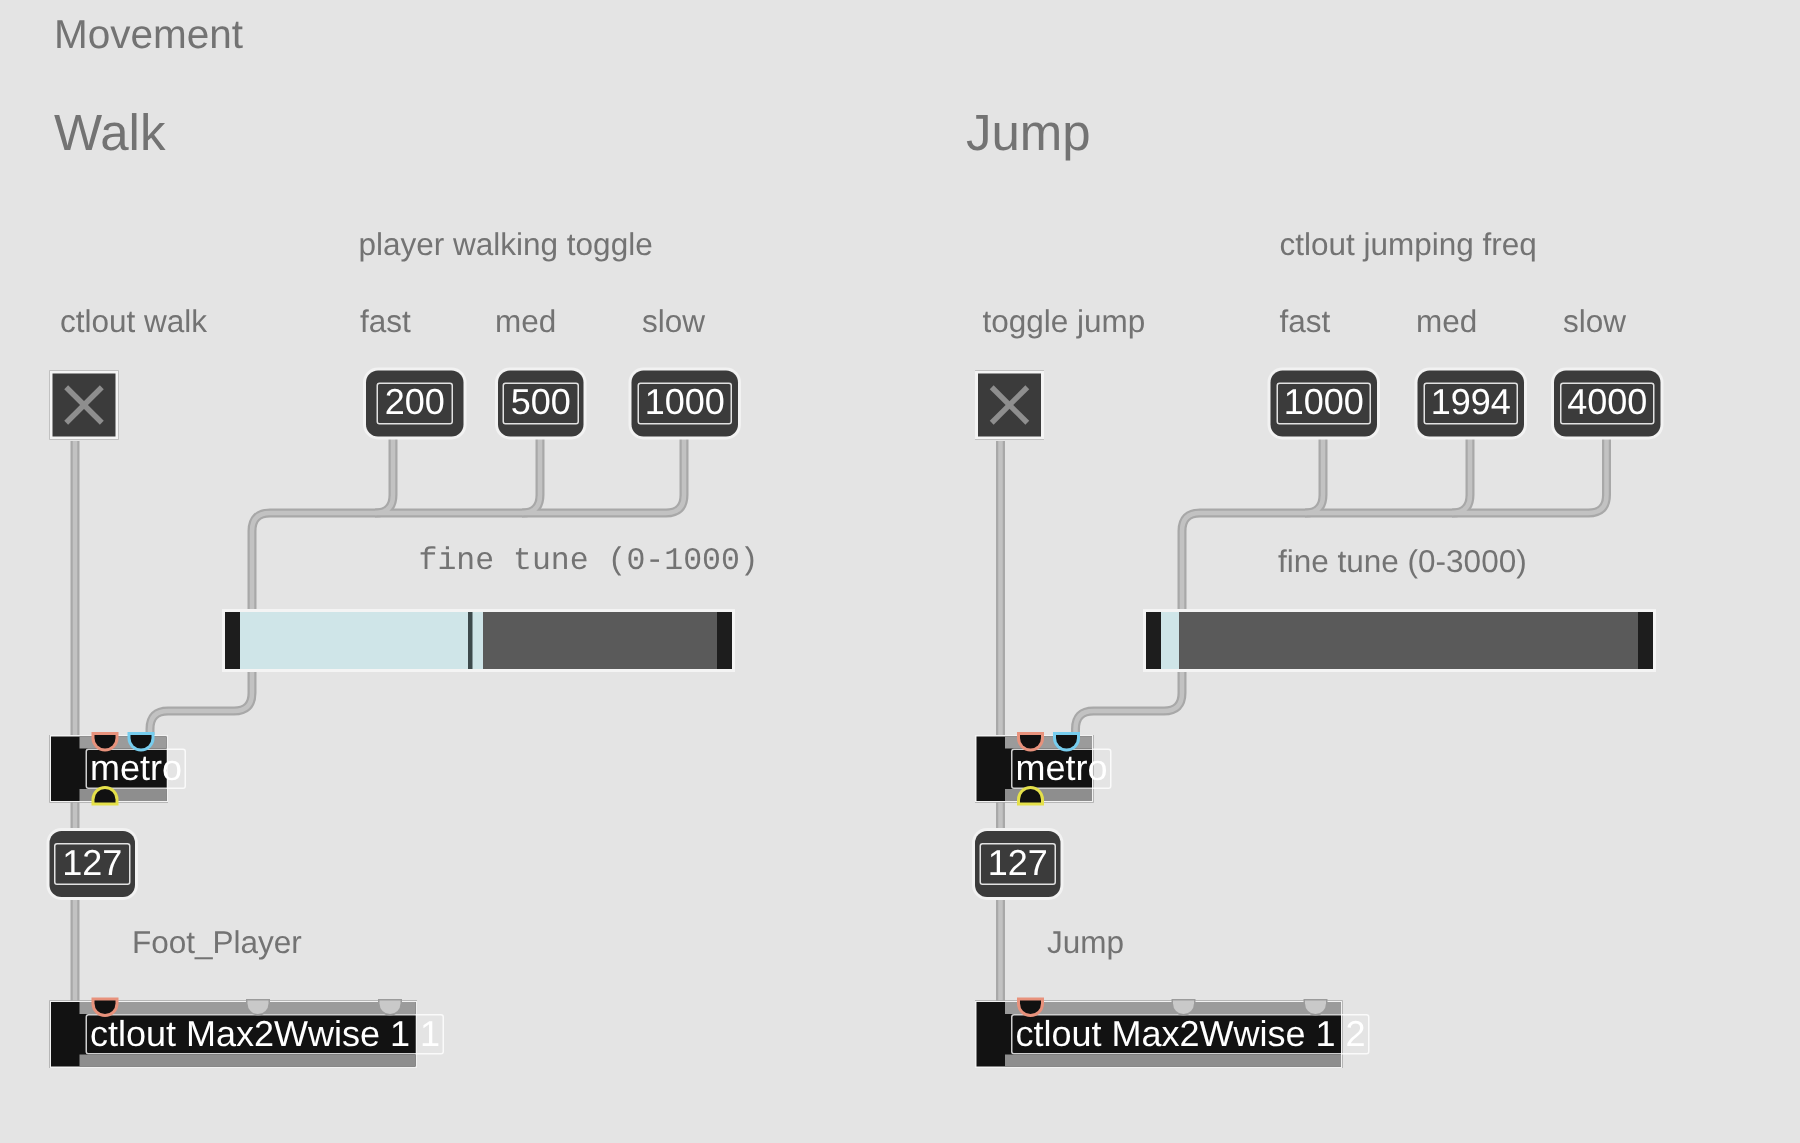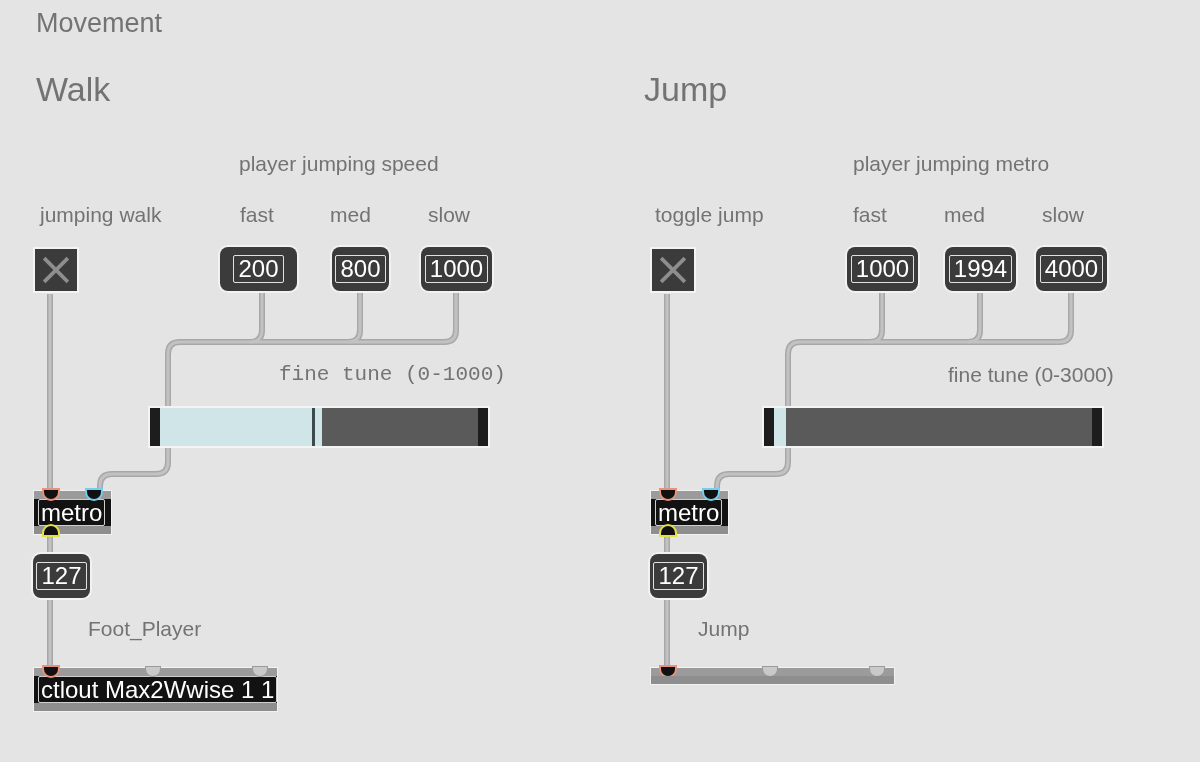--- a/index.html
+++ b/index.html
@@ -63,20 +63,21 @@
     line-height: 1.05;
   }
 
   
   .objbox {
     position: absolute;
     background: #121212;
     border: 1px solid #f2f2f2;
     box-sizing: border-box;
     cursor: pointer;
+    padding-left: 19px;
   }
   .objbox .bar {
     height: 8px;
     background: #9b9b9b;
     position: relative;
   }
   .objbox .bar.bottom { background: #8e8e8e; }
   .objbox .body {
     display: flex;
     align-items: center;
@@ -200,39 +201,39 @@
     <path class="inner" d="M667 528 L667 556"></path>
 
     <path d="M667 597 L667 668"></path>
     <path class="inner" d="M667 597 L667 668"></path>
   </svg>
 
   <div class="comment title-lg" style="left:36px; top:10px;">Movement</div>
   <div class="comment title-md" style="left:36px; top:72px;">Walk</div>
   <div class="comment title-md" style="left:644px; top:72px;">Jump</div>
 
-  <div class="comment label" style="left:239px; top:153px;">player jumping speed</div>
-
-  <div class="comment label" style="left:40px; top:204px;">jumping walk</div>
+  <div class="comment label" style="left:239px; top:153px;">player walking toggle</div>
+
+  <div class="comment label" style="left:40px; top:204px;">ctlout walk</div>
   <div class="comment label" style="left:240px; top:204px;">fast</div>
   <div class="comment label" style="left:330px; top:204px;">med</div>
   <div class="comment label" style="left:428px; top:204px;">slow</div>
 
   <div class="toggle" style="left:33px; top:247px;">
     <svg viewBox="0 0 46 46">
       <line x1="10" y1="10" x2="36" y2="36" stroke="#8e8e8e" stroke-width="4"></line>
       <line x1="36" y1="10" x2="10" y2="36" stroke="#8e8e8e" stroke-width="4"></line>
     </svg>
   </div>
 
-  <div class="msgbox" style="left:220px; top:247px; width:77px;">
+  <div class="msgbox" style="left:244px; top:247px; width:65px;">
     <span class="txt">200</span>
   </div>
   <div class="msgbox" style="left:332px; top:247px; width:57px;">
-    <span class="txt">800</span>
+    <span class="txt">500</span>
   </div>
   <div class="msgbox" style="left:421px; top:247px; width:71px;">
     <span class="txt">1000</span>
   </div>
 
   <div class="comment label" style="left:279px; top:364px;font-family:Liberation Mono, monospace;">fine tune (0-1000)</div>
 
   <div class="slider" style="left:148px; top:406px; width:342px;">
     <div class="fill-light" style="left:0; width:172px;"></div>
     <div class="knob" style="left:0; width:10px;"></div>
@@ -264,21 +265,21 @@
       <div class="port ring-red" style="left:10px;"></div>
       <div class="port ring-grey" style="left:112px;"></div>
       <div class="port ring-grey" style="right:10px;"></div>
     </div>
     <div class="body">
       <span>ctlout Max2Wwise 1 1</span>
     </div>
     <div class="bar bottom"></div>
   </div>
 
-  <div class="comment label" style="left:853px; top:153px;">player jumping metro</div>
+  <div class="comment label" style="left:853px; top:153px;">ctlout jumping freq</div>
 
   <div class="comment label" style="left:655px; top:204px;">toggle jump</div>
   <div class="comment label" style="left:853px; top:204px;">fast</div>
   <div class="comment label" style="left:944px; top:204px;">med</div>
   <div class="comment label" style="left:1042px; top:204px;">slow</div>
 
   <div class="toggle" style="left:650px; top:247px;">
     <svg viewBox="0 0 46 46">
       <line x1="10" y1="10" x2="36" y2="36" stroke="#8e8e8e" stroke-width="4"></line>
       <line x1="36" y1="10" x2="10" y2="36" stroke="#8e8e8e" stroke-width="4"></line>
@@ -288,21 +289,21 @@
   <div class="msgbox" style="left:847px; top:247px; width:71px;">
     <span class="txt">1000</span>
   </div>
   <div class="msgbox" style="left:945px; top:247px; width:71px;">
     <span class="txt">1994</span>
   </div>
   <div class="msgbox" style="left:1036px; top:247px; width:71px;">
     <span class="txt">4000</span>
   </div>
 
-  <div class="comment label" style="left:948px; top:364px;">fine tune (0-3000)</div>
+  <div class="comment label" style="left:852px; top:364px;">fine tune (0-3000)</div>
 
   <div class="slider" style="left:762px; top:406px; width:342px;">
     <div class="fill-light" style="left:0; width:22px;"></div>
     <div class="knob" style="left:0; width:10px;"></div>
     <div class="knob" style="right:0; width:10px;"></div>
   </div>
 
   <div class="objbox" style="left:650px; top:490px; width:79px;">
     <div class="bar">
       <div class="port ring-red" style="left:10px;"></div>
@@ -321,16 +322,19 @@
   </div>
 
   <div class="comment label" style="left:698px; top:618px;">Jump</div>
 
   <div class="objbox" style="left:650px; top:667px; width:245px;">
     <div class="bar">
       <div class="port ring-red" style="left:10px;"></div>
       <div class="port ring-grey" style="left:112px;"></div>
       <div class="port ring-grey" style="right:10px;"></div>
     </div>
+    <div class="body">
+      <span>ctlout Max2Wwise 1 2</span>
+    </div>
     <div class="bar bottom"></div>
   </div>
 
 </div>
 
 </body></html>

